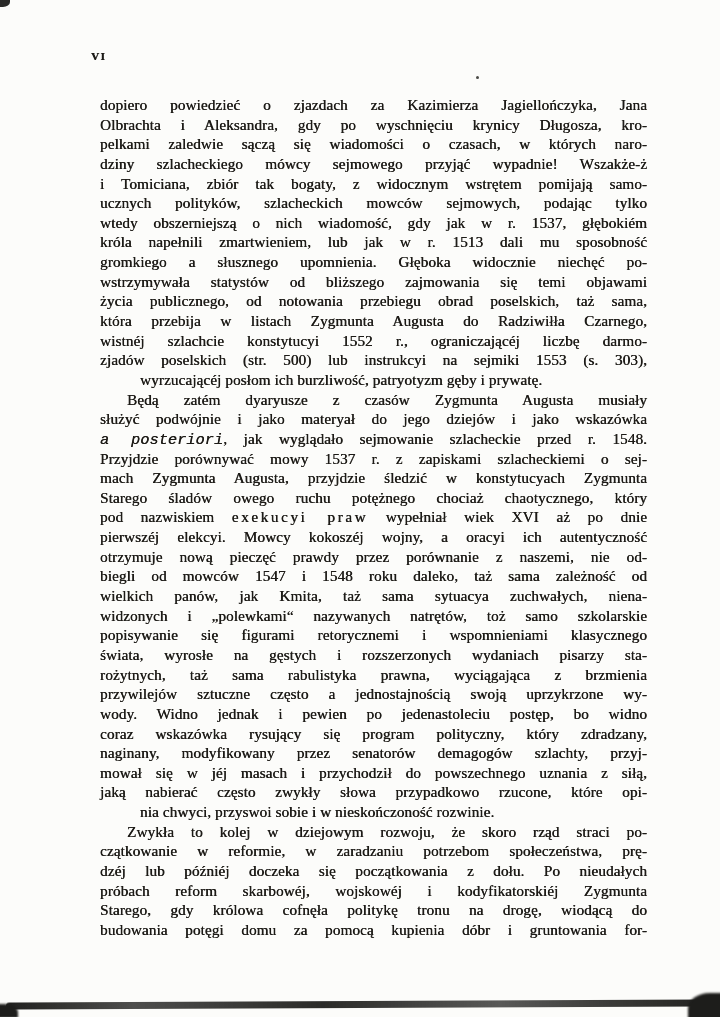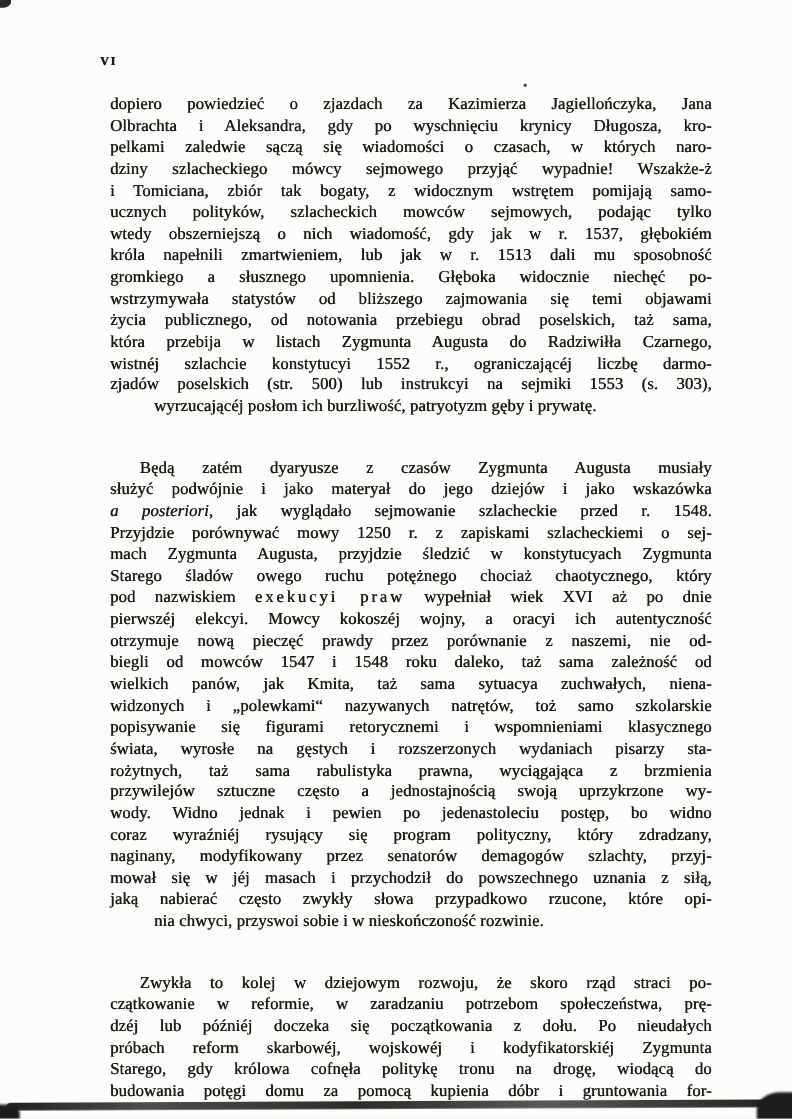--- a/index.html
+++ b/index.html
@@ -21,41 +21,40 @@
     left: 91px;
     top: 50px;
     font-size: 11px;
     font-weight: bold;
     letter-spacing: 1.5px;
     text-shadow: 0.4px 0 0 currentColor;
   }
   .text-block {
     position: absolute;
     left: 100px;
-    top: 85px;
+    top: 95px;
     width: 547px;
   }
   .line {
     height: 19.65px;
     font-size: 15.2px;
     line-height: 19.65px;
     text-align: justify;
     text-align-last: justify;
     text-shadow: 0.35px 0 0 currentColor;
     letter-spacing: 0.1px;
   }
   .line.short {
     text-align-last: left;
     margin-left: 40px;
   }
   .line.indent {
     text-indent: 27px;
-    margin-top: 36px;
   }
-  .seg-italic { font-style: italic; }
+  .seg-italic { font-style: italic; font-family: Liberation Mono, monospace; }
   .seg-spaced { letter-spacing: 2.6px; }
   
   .speck-top-left {
     position: absolute;
     left: 0; top: 0;
     width: 10px; height: 7px;
     background: #2a2a28;
     border-radius: 0 0 70% 0;
     filter: blur(0.6px);
   }
@@ -122,35 +121,35 @@
         <div class="line">życia publicznego, od notowania przebiegu obrad poselskich, taż sama,</div>
         <div class="line">która przebija w listach Zygmunta Augusta do Radziwiłła Czarnego,</div>
         <div class="line">wistnéj szlachcie konstytucyi 1552 r., ograniczającéj liczbę darmo-</div>
         <div class="line">zjadów poselskich (str. 500) lub instrukcyi na sejmiki 1553 (s. 303),</div>
         <div class="line short">wyrzucającéj posłom ich burzliwość, patryotyzm gęby i prywatę.</div>
       </div>
       <div>
         <div class="line indent">Będą zatém dyaryusze z czasów Zygmunta Augusta musiały</div>
         <div class="line">służyć podwójnie i jako materyał do jego dziejów i jako wskazówka</div>
         <div class="line"><span class="seg-italic">a posteriori</span><span>, jak wyglądało sejmowanie szlacheckie przed r. 1548.</span></div>
-        <div class="line">Przyjdzie porównywać mowy 1250 r. z zapiskami szlacheckiemi o sej-</div>
+        <div class="line">Przyjdzie porównywać mowy 1537 r. z zapiskami szlacheckiemi o sej-</div>
         <div class="line">mach Zygmunta Augusta, przyjdzie śledzić w konstytucyach Zygmunta</div>
         <div class="line">Starego śladów owego ruchu potężnego chociaż chaotycznego, który</div>
         <div class="line"><span>pod nazwiskiem </span><span class="seg-spaced">exekucyi praw</span><span> wypełniał wiek XVI aż po dnie</span></div>
         <div class="line">pierwszéj elekcyi. Mowcy kokoszéj wojny, a oracyi ich autentyczność</div>
         <div class="line">otrzymuje nową pieczęć prawdy przez porównanie z naszemi, nie od-</div>
         <div class="line">biegli od mowców 1547 i 1548 roku daleko, taż sama zależność od</div>
         <div class="line">wielkich panów, jak Kmita, taż sama sytuacya zuchwałych, niena-</div>
         <div class="line">widzonych i „polewkami“ nazywanych natrętów, toż samo szkolarskie</div>
         <div class="line">popisywanie się figurami retorycznemi i wspomnieniami klasycznego</div>
         <div class="line">świata, wyrosłe na gęstych i rozszerzonych wydaniach pisarzy sta-</div>
         <div class="line">rożytnych, taż sama rabulistyka prawna, wyciągająca z brzmienia</div>
         <div class="line">przywilejów sztuczne często a jednostajnością swoją uprzykrzone wy-</div>
         <div class="line">wody.  Widno jednak i pewien po jedenastoleciu postęp, bo widno</div>
-        <div class="line">coraz wyraźniéj rysujący się program polityczny, który zdradzany,</div>
+        <div class="line">coraz wskazówka rysujący się program polityczny, który zdradzany,</div>
         <div class="line">naginany, modyfikowany przez senatorów demagogów szlachty, przyj-</div>
         <div class="line">mował się w jéj masach i przychodził do powszechnego uznania z siłą,</div>
         <div class="line">jaką nabierać często zwykły słowa przypadkowo rzucone, które opi-</div>
         <div class="line short">nia chwyci, przyswoi sobie i w nieskończoność rozwinie.</div>
       </div>
       <div>
         <div class="line indent">Zwykła to kolej w dziejowym rozwoju, że skoro rząd straci po-</div>
         <div class="line">czątkowanie w reformie, w zaradzaniu potrzebom społeczeństwa, prę-</div>
         <div class="line">dzéj lub późniéj doczeka się początkowania z dołu.  Po nieudałych</div>
         <div class="line">próbach reform skarbowéj, wojskowéj i kodyfikatorskiéj Zygmunta</div>

